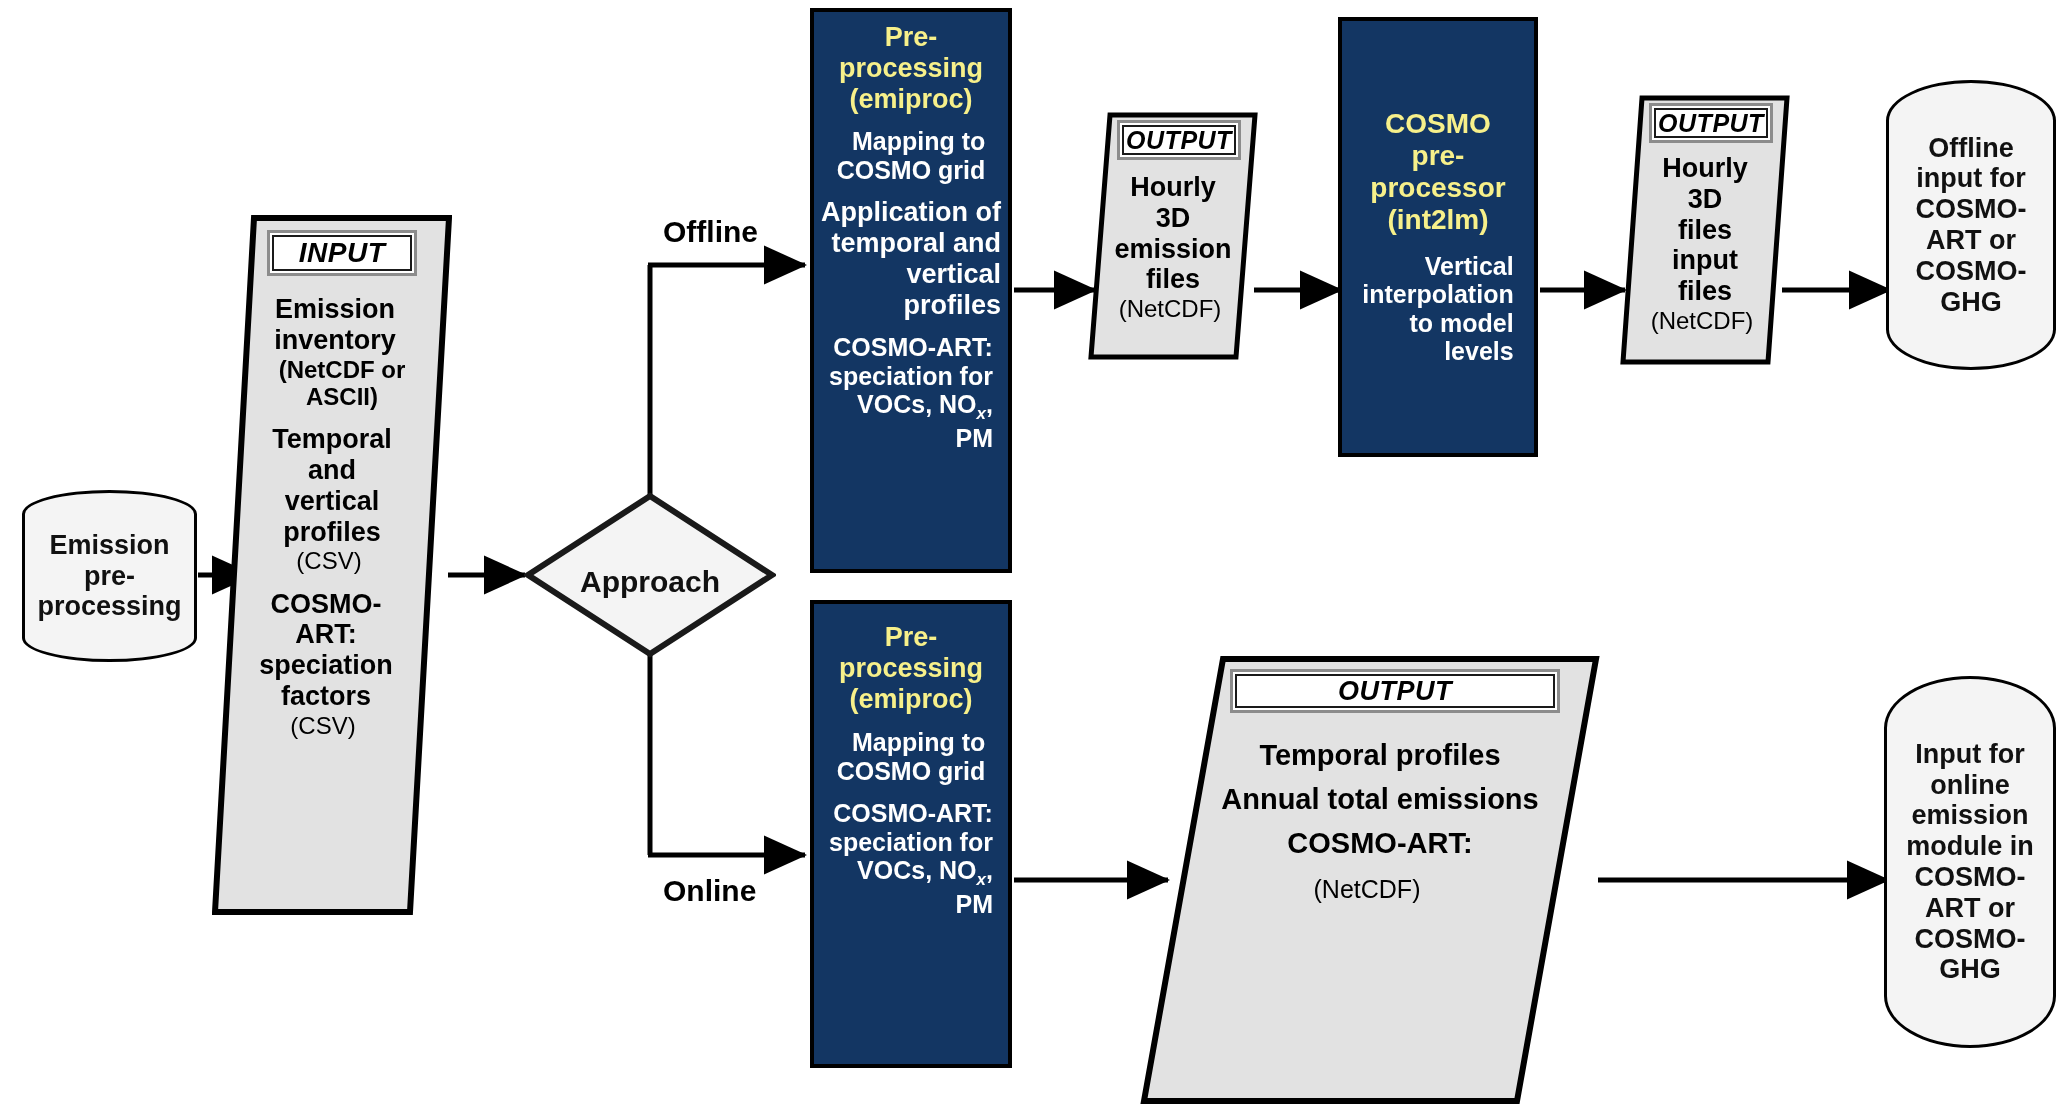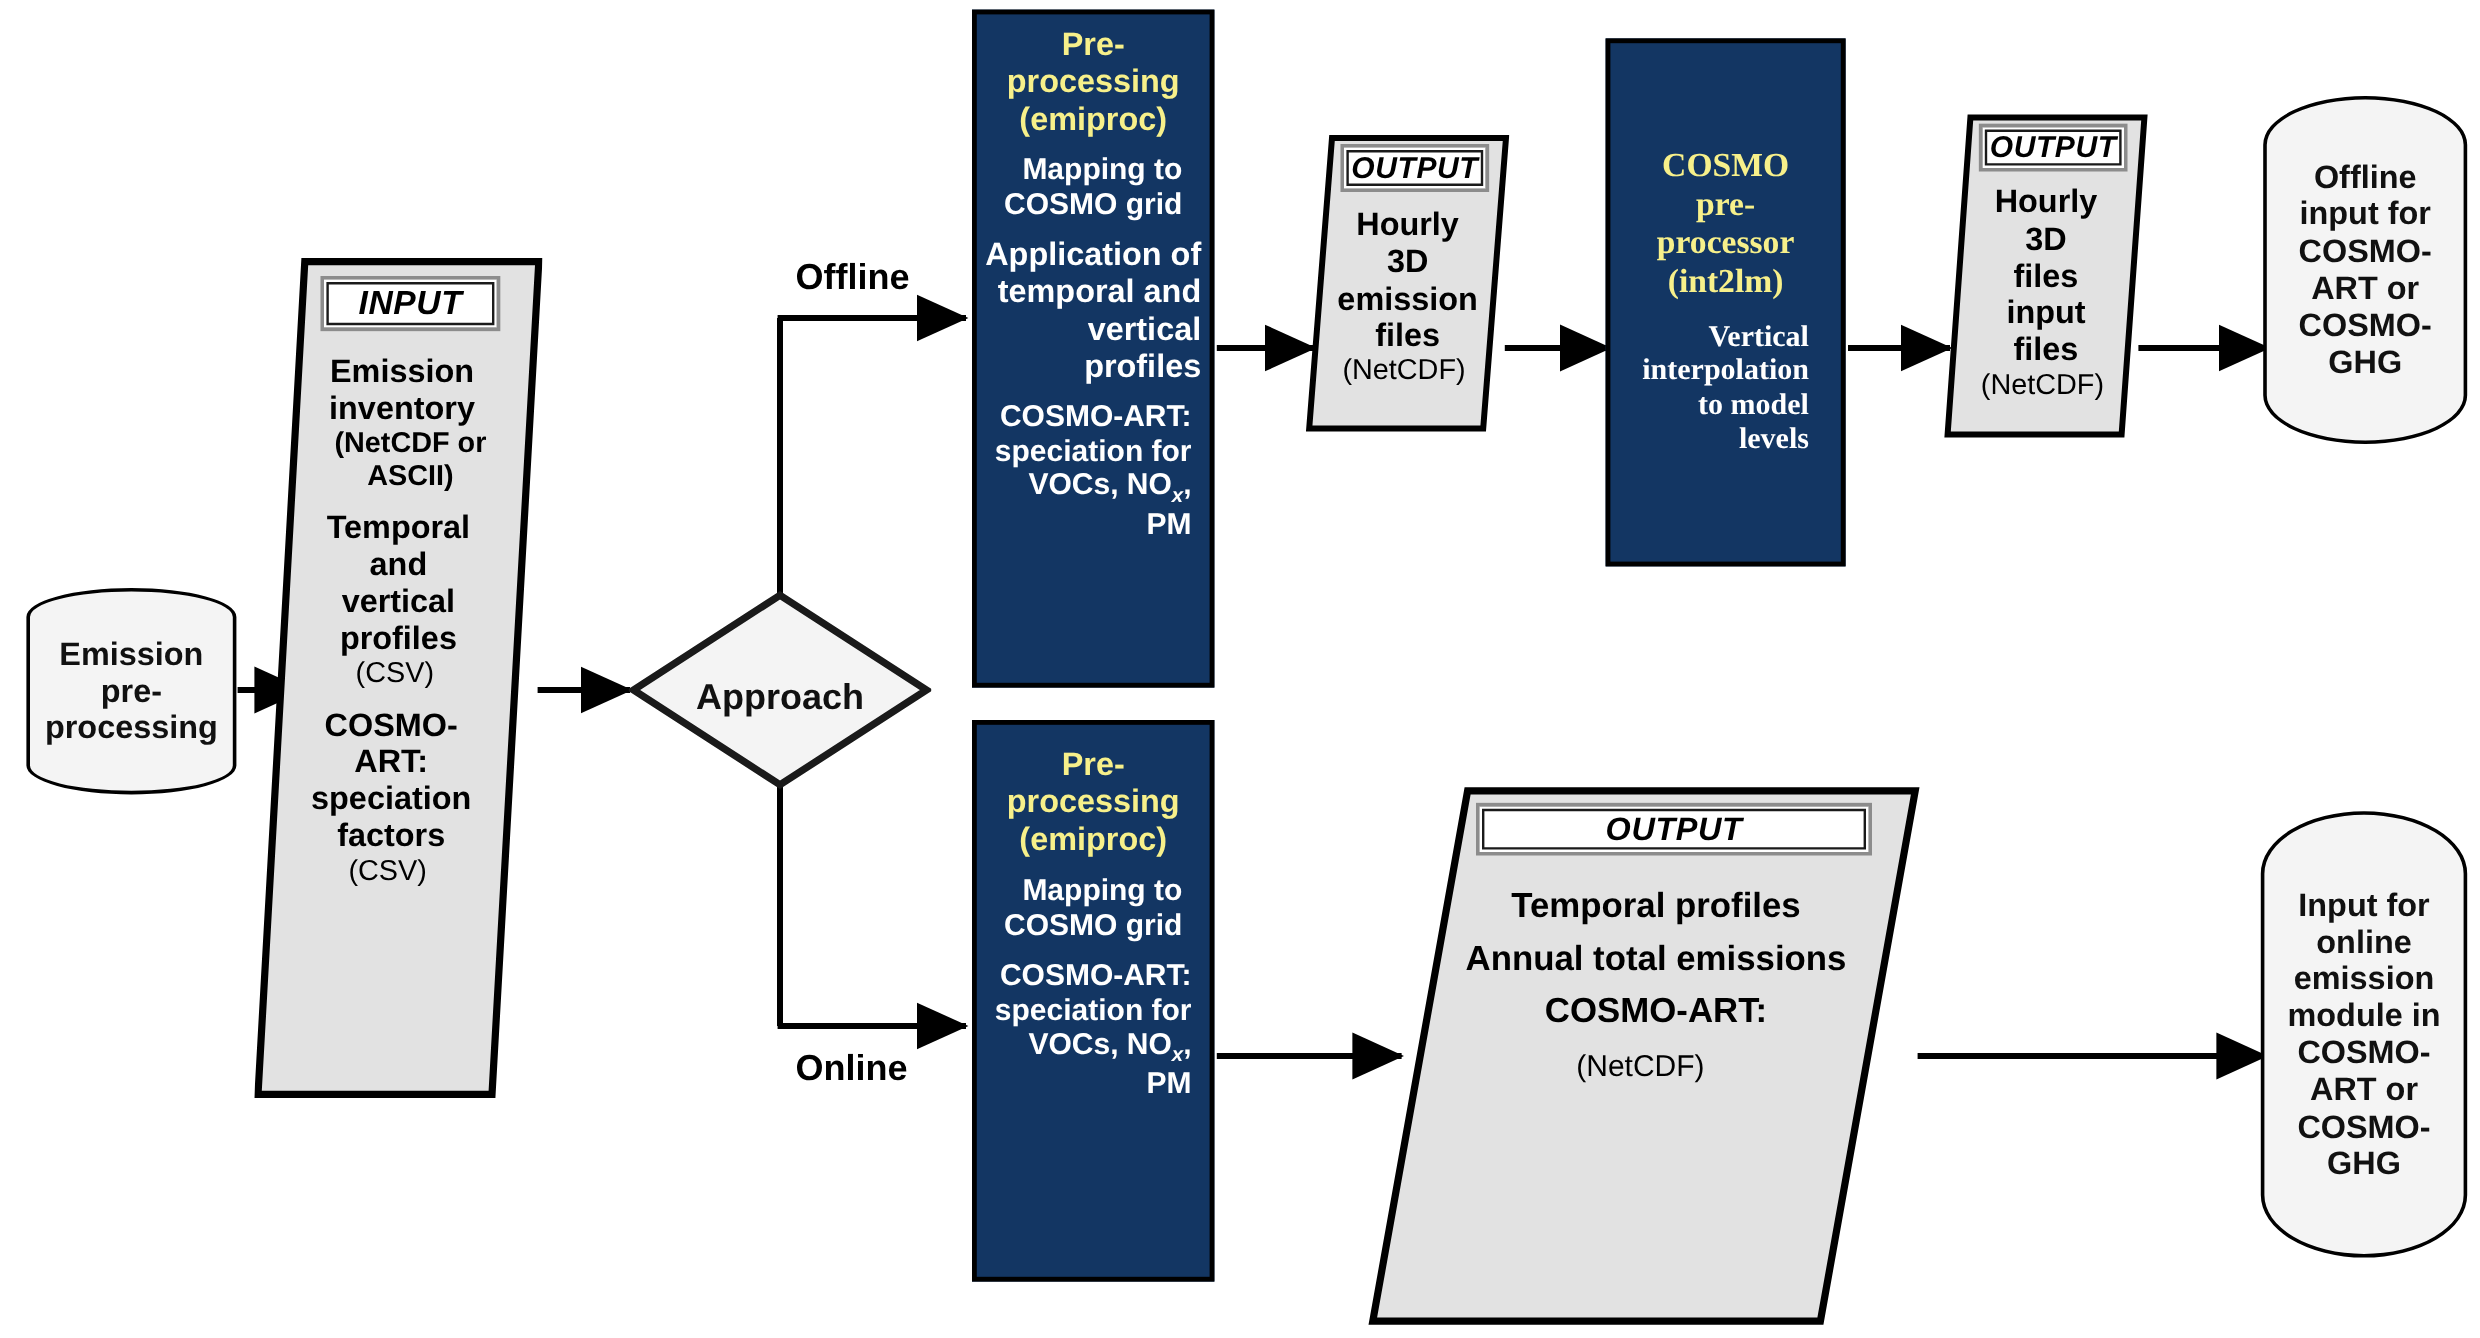--- a/index.html
+++ b/index.html
@@ -266,21 +266,21 @@
         <div>3D</div>
         <div>emission</div>
         <div>files</div>
       </div>
       <div class="sub" style="font-size:24px; margin-left:-6px;">
         <div>(NetCDF)</div>
       </div>
     </div>
   </div>
 
-  <div class="node navy" style="left:1338px; top:32px; width:200px; height:440px; padding:0 4px; justify-content:center;font-family:Liberation Serif, serif;">
+  <div class="node navy" style="left:1338px; top:17px; width:200px; height:440px; padding:0 4px; justify-content:center;">
     <div class="head" style="font-size:28px;">
       <div>COSMO</div>
       <div>pre-</div>
       <div>processor</div>
       <div>(int2lm)</div>
     </div>
     <div class="body" style="font-size:25px; margin-top:16px;">
       <div>Vertical</div>
       <div>interpolation</div>
       <div>to model</div>

